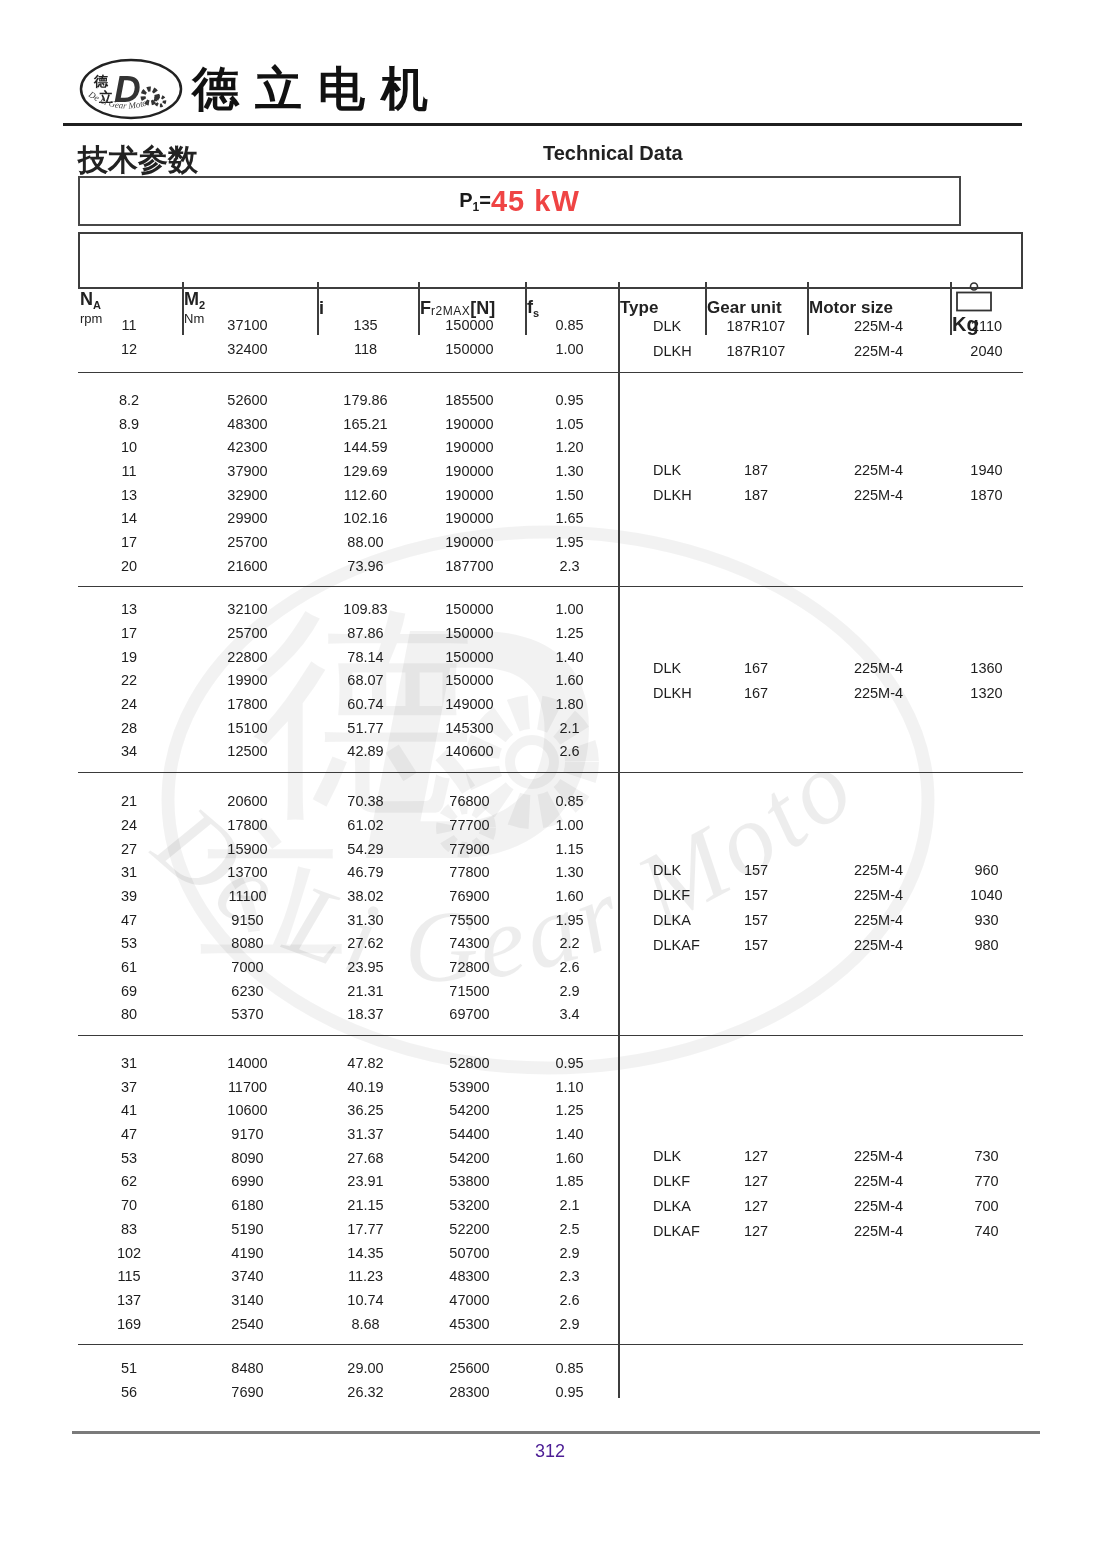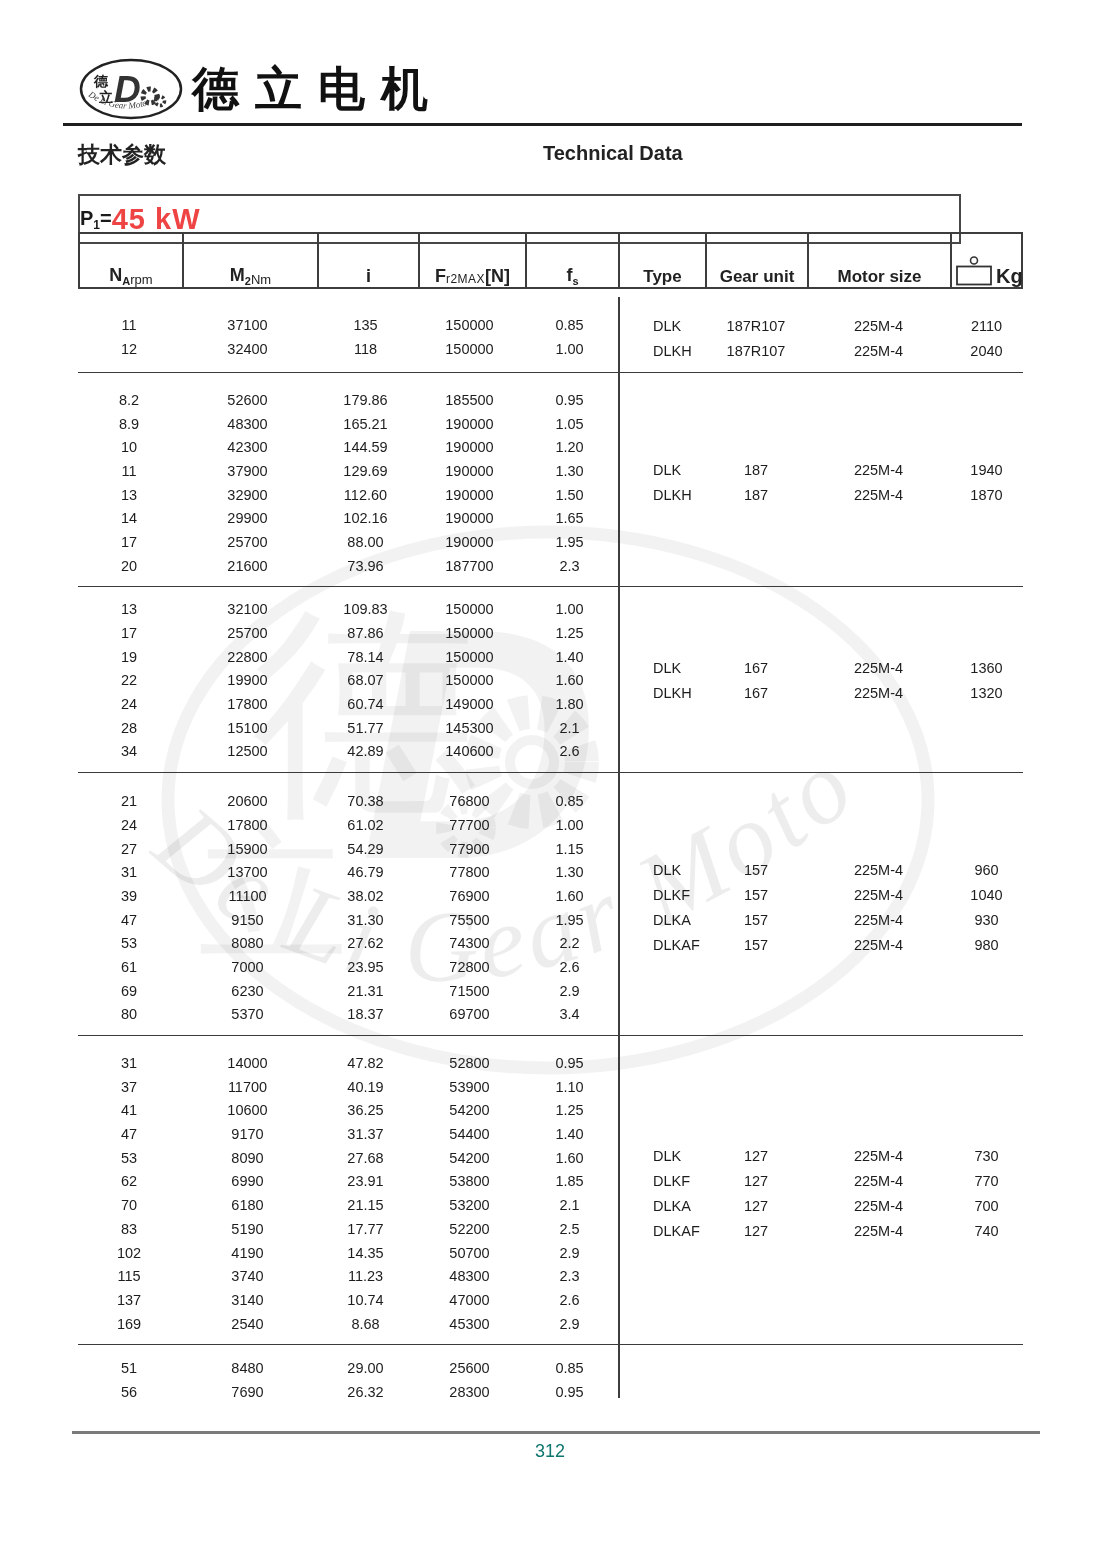--- a/index.html
+++ b/index.html
@@ -8,35 +8,35 @@
 
   
   .watermark{position:absolute;left:0;top:0;width:1100px;height:1555px;pointer-events:none;}
 
   
   .logo{position:absolute;left:76px;top:54px;}
   .brand-name{position:absolute;left:192px;top:58px;font-size:47px;font-weight:bold;
               letter-spacing:16px;font-family:"Liberation Serif","DejaVu Serif",serif;color:#111;}
   .top-rule{position:absolute;left:63px;top:123px;width:959px;height:3px;background:#1f1f1f;}
 
-  .sec-cn{position:absolute;left:78px;top:140px;font-size:22px;font-weight:bold;color:#222;}
+  .sec-cn{position:absolute;left:78px;top:140px;font-size:30px;font-weight:bold;color:#222;}
   .sec-en{position:absolute;left:543px;top:142px;font-size:20px;font-weight:bold;color:#222;}
 
-  .p1-box{position:absolute;left:78px;top:194px;width:883px;height:50px;box-sizing:border-box;
-          border:2px solid #474747;display:flex;align-items:center;justify-content:flex-start;}
+  .p1-box{position:absolute;left:78px;top:176px;width:883px;height:50px;box-sizing:border-box;
+          border:2px solid #474747;display:flex;align-items:center;justify-content:center;}
   .p1-small{font-size:20px;font-weight:bold;color:#1a1a1a;}
   .p1-small .psub{font-size:12px;font-weight:bold;vertical-align:-4px;}
   .p1-big{font-size:29px;font-weight:bold;color:#ef4444;letter-spacing:1px;}
 
   
   .thead{position:absolute;left:78px;top:232px;width:945px;height:57px;box-sizing:border-box;
          border:2px solid #3d3d3d;display:grid;
          grid-template-columns:102px 135px 101px 107px 93px 87px 102px 143px auto;}
-  .hcell{display:flex;flex-direction:row;align-items:flex-end;justify-content:center;
-         border-left:2px solid #3d3d3d;line-height:1.1;}
+  .hcell{display:flex;flex-direction:column;align-items:flex-start;justify-content:center;
+         border-left:2px solid #3d3d3d;line-height:1.1;margin-top:48px;}
   .hcell:first-child{border-left:none;}
   .hmain{font-size:18px;font-weight:bold;color:#222;}
   .hsub{font-size:11px;font-weight:bold;vertical-align:-4px;}
   .hsubcap{font-size:12px;font-weight:normal;vertical-align:-1px;letter-spacing:.5px;}
   .hunit{font-size:13px;color:#222;margin-top:1px;}
   .hlabel{font-size:17px;font-weight:bold;color:#222;}
   .kgcell .hlabel{font-size:20px;font-weight:bold;}
   .kgicon{margin-bottom:1px;display:block;}
 
   
@@ -48,21 +48,21 @@
   .gright{width:405px;display:flex;flex-direction:column;justify-content:center;}
   .brow{display:grid;grid-template-columns:102px 135px 101px 107px 93px;height:23.7px;align-items:center;}
   .bcell{text-align:center;font-size:14.5px;color:#1d1d1d;}
   .rrow{display:grid;grid-template-columns:87px 102px 143px 73px;height:25px;align-items:center;}
   .rcell{text-align:center;font-size:14.5px;color:#1d1d1d;}
   .rcell.type{text-align:left;padding-left:35px;}
 
   
   .footer-rule{position:absolute;left:72px;top:1431px;width:968px;height:3px;background:#7a7a7a;}
   .page-number{position:absolute;left:0;top:1441px;width:1100px;text-align:center;
-               font-size:18px;color:#0f766e;}
+               font-size:18px;color:#4c1d95;}
 </style>
 </head>
 <body>
 
 <div class="page">
 
   <svg class="watermark" width="1100" height="1555">
     <ellipse cx="548" cy="800" rx="380" ry="268" fill="none" stroke="#000" stroke-opacity="0.05" stroke-width="13"></ellipse>
     <text x="252" y="790" font-size="225" font-family="Liberation Serif, DejaVu Serif, serif" fill="#000" fill-opacity="0.05">德</text>
     <text x="198" y="945" font-size="150" font-family="Liberation Serif, DejaVu Serif, serif" fill="#000" fill-opacity="0.05">立</text>

